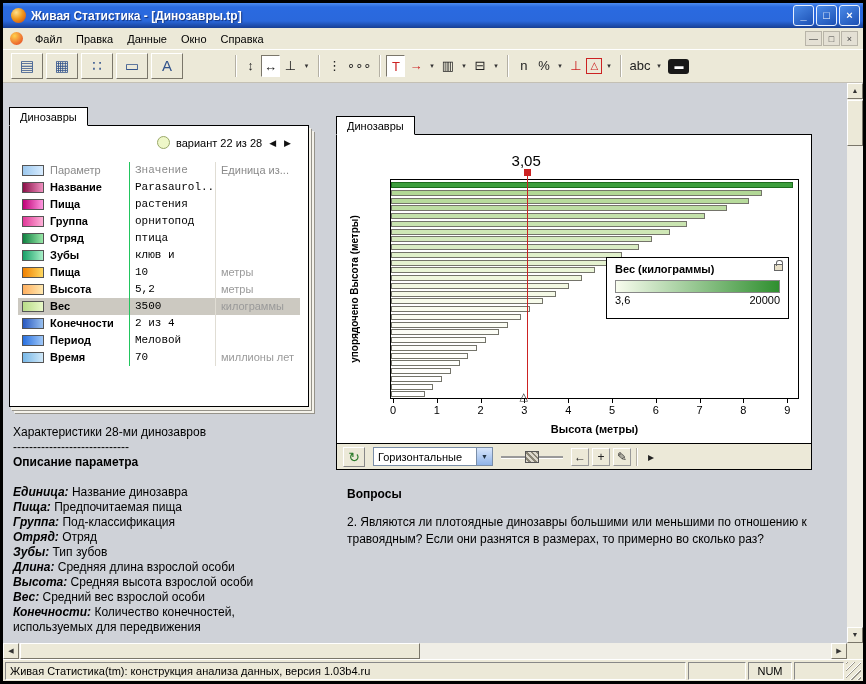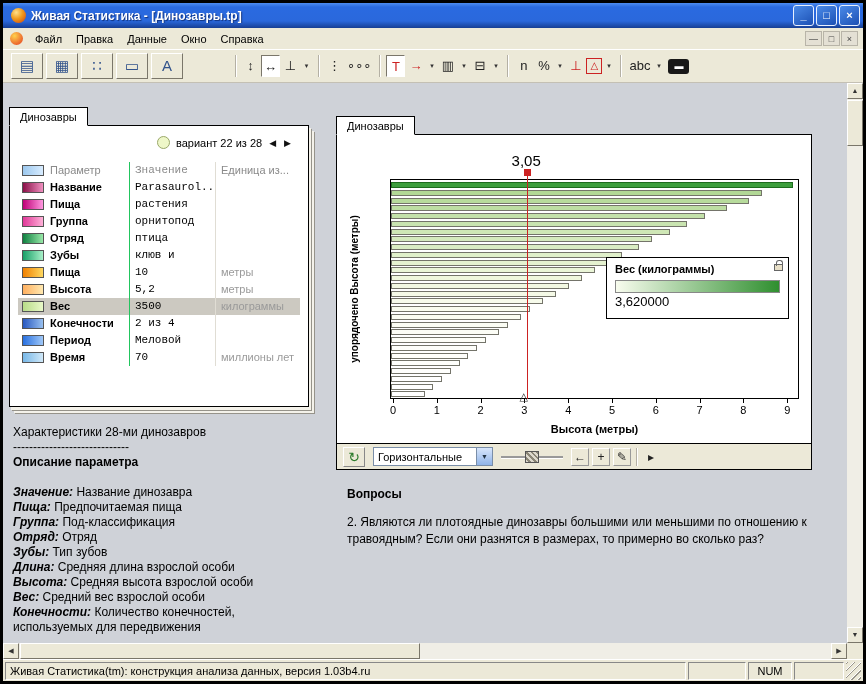--- a/index.html
+++ b/index.html
@@ -70,21 +70,21 @@
   .ticklabel{position:absolute;top:5px;width:18px;margin-left:-9px;text-align:center;font-size:11px;}
   #x-label{position:absolute;left:53px;top:288px;width:409px;text-align:center;font-weight:bold;font-size:11px;}
   #y-label{position:absolute;left:17px;top:154px;transform:translate(-50%,-50%) rotate(-90deg);white-space:nowrap;font-size:10px;font-weight:bold;}
   #ref-line{position:absolute;width:1px;top:36px;height:228px;z-index:4;}
   #ref-handle{position:absolute;left:-3px;top:-2px;width:7px;height:7px;background:#cc2222;}
   #ref-label{position:absolute;top:17px;width:30px;margin-left:-15px;text-align:left;font-size:15px;z-index:4;}
   #axis-marker{position:absolute;top:255px;font-size:11px;color:#333;z-index:5;line-height:12px;}
   #legend{position:absolute;left:269px;top:122px;width:183px;height:62px;border:1px solid #000;background:#fff;padding:5px 8px 4px 8px;z-index:5;}
   #legend-title{font-size:11px;font-weight:bold;}
   #legend-gradient{height:13px;border:1px solid #888;margin-top:5px;}
-  #legend-range{display:flex;justify-content:flex-start;font-size:13px;margin-top:1px;}
+  #legend-range{display:flex;justify-content:space-between;font-size:11px;margin-top:1px;}
   #legend-lock{position:absolute;right:5px;top:6px;width:9px;height:7px;background:#e8e0c8;border:1px solid #666;}
   #legend-lock::before{content:'';position:absolute;left:1px;top:-5px;width:5px;height:5px;border:1px solid #666;border-bottom:none;border-radius:3px 3px 0 0;}
 
   
   #chart-controls{position:absolute;left:333px;top:360px;width:476px;height:27px;background:#ece9d8;border:1px solid #000;display:flex;align-items:center;padding:0 6px;gap:8px;z-index:6;}
   .rotate-btn{width:22px;height:20px;text-align:center;line-height:18px;font-size:14px;color:#2a7a2a;border:1px solid;border-color:#fff #888 #888 #fff;background:#ece9d8;}
   .combo{width:120px;height:19px;background:#fff;border:1px solid #7a8ea8;display:flex;align-items:center;font-size:11px;padding-left:4px;}
   .combo-arrow{margin-left:auto;width:16px;height:17px;background:linear-gradient(180deg,#d8e6fb,#90b4e8);border-left:1px solid #7a8ea8;text-align:center;font-size:7px;line-height:17px;color:#234;}
   .slider{width:62px;height:16px;position:relative;}
   .slider-track{position:absolute;left:0;right:0;top:7px;height:2px;background:#999;box-shadow:0 1px 0 #fff;}
@@ -268,21 +268,21 @@
           </div>
         </div>
     </div>
 
     <div id="desc-block">
       <div id="desc-lines">
           <div class="dline"><span>Характеристики 28-ми динозавров</span></div>
           <div class="dline"><span>-----------------------------</span></div>
           <div class="dline"><span class="dbold">Описание параметра</span></div>
           <div class="dline"><span></span></div>
-          <div class="dline"><span class="dlabel">Значение:</span><span> Название динозавра</span></div>
+          <div class="dline"><span class="dlabel">Единица:</span><span> Название динозавра</span></div>
           <div class="dline"><span class="dlabel">Пища:</span><span> Предпочитаемая пища</span></div>
           <div class="dline"><span class="dlabel">Группа:</span><span> Под-классификация</span></div>
           <div class="dline"><span class="dlabel">Отряд:</span><span> Отряд</span></div>
           <div class="dline"><span class="dlabel">Зубы:</span><span> Тип зубов</span></div>
           <div class="dline"><span class="dlabel">Длина:</span><span> Средняя длина взрослой особи</span></div>
           <div class="dline"><span class="dlabel">Высота:</span><span> Средняя высота взрослой особи</span></div>
           <div class="dline"><span class="dlabel">Вес:</span><span> Средний вес взрослой особи</span></div>
           <div class="dline"><span class="dlabel">Конечности:</span><span> Количество конечностей,</span></div>
           <div class="dline"><span>используемых для передвижения</span></div>
         </div>

